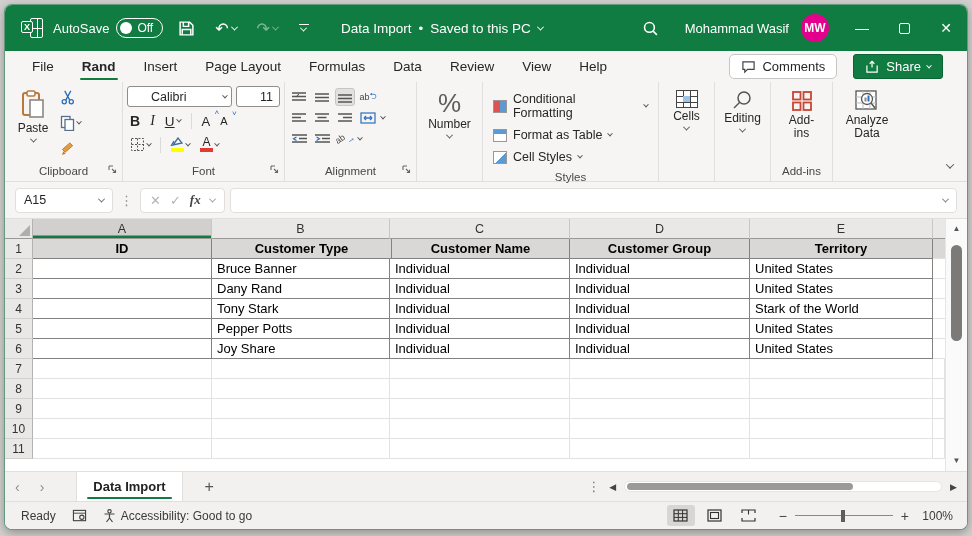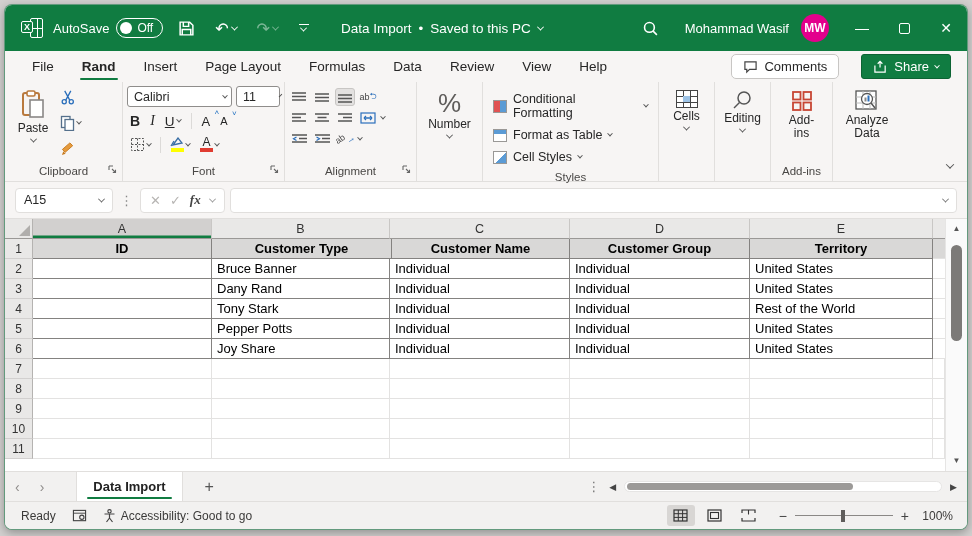--- a/index.html
+++ b/index.html
@@ -30,40 +30,40 @@
     display:flex;align-items:center;justify-content:center;margin:0 12px 0 12px;}
   .win-ctl{width:42px;height:46px;display:flex;align-items:center;justify-content:center;font-size:14px;color:#fff;}
   .max-box{width:11px;height:11px;border:1.4px solid #fff;border-radius:2px;}
   .username{font-size:13px;}
   
   .tabrow{height:31px;background:#f7f5f4;display:flex;align-items:center;flex:0 0 auto;position:relative;}
   .tabs{display:flex;align-items:center;padding-left:14px;gap:2px;}
   .mtab{padding:6px 13px 7px;font-size:13.5px;color:#262626;position:relative;cursor:default;white-space:nowrap;}
   .mtab.active{font-weight:bold;}
   .mtab.active:after{content:"";position:absolute;left:11px;right:11px;bottom:1px;border-bottom:2.6px solid #107C41;border-radius:2px;}
-  .tabrow-right{margin-left:auto;display:flex;align-items:center;gap:22px;padding-right:16px;}
+  .tabrow-right{margin-left:auto;display:flex;align-items:center;gap:16px;padding-right:24px;}
   .comments-btn{display:flex;align-items:center;gap:6px;background:#fff;border:1px solid #c8c6c4;border-radius:5px;
     padding:4px 11px;font-size:13px;color:#262626;}
   .share-btn{display:flex;align-items:center;gap:6px;background:#107C41;border:1px solid #0c6333;border-radius:3px;
     padding:4px 11px;font-size:13px;color:#fff;}
   .share-btn .chev{border-color:#fff;width:4px;height:4px;}
   
   .ribbon{height:100px;background:#f7f5f4;border-bottom:1px solid #e1dfdd;display:flex;flex:0 0 auto;position:relative;}
   .rgroup{display:flex;flex-direction:column;border-right:1px solid #e1dfdd;padding:4px 4px 0;}
   .rg-content{flex:1;display:flex;align-items:flex-start;}
   .rg-label{height:17px;font-size:11.5px;color:#494745;text-align:center;position:relative;line-height:15px;}
   .launcher{position:absolute;right:1px;bottom:3px;}
   .bigbtn{display:flex;flex-direction:column;align-items:center;justify-content:flex-start;gap:2px;padding:4px 7px;font-size:12px;color:#262626;min-width:48px;}
   .bigbtn .cap{line-height:13px;text-align:center;}
   .bigbtn .chev{border-color:#555;margin-top:1px;}
   .smallbtn{display:flex;align-items:center;gap:2px;padding:2px 3px;border-radius:3px;color:#262626;}
   .smallbtn .chev{border-color:#555;width:4px;height:4px;}
   .vmini{display:flex;flex-direction:column;justify-content:space-between;height:72px;padding-top:2px;}
   .combo{background:#fff;border:1px solid #8f8d8b;border-radius:3px;height:21px;display:flex;align-items:center;
-    font-size:12.5px;padding:0 4px 0 6px;color:#262626;gap:24px;}
+    font-size:12.5px;padding:0 4px 0 23px;color:#262626;gap:24px;}
   .combo .chev{margin-left:auto;border-color:#555;width:4px;height:4px;}
   .fontgrid{display:flex;flex-direction:column;gap:4px;}
   .fr{display:flex;align-items:center;gap:4px;}
   .glyph-b{font-weight:bold;font-size:14px;}
   .glyph-i{font-style:italic;font-family:"Liberation Serif",serif;font-size:14px;}
   .glyph-u{text-decoration:underline;font-size:13.5px;}
   .fsz{position:relative;font-size:13px;}
   .fsz sup{position:absolute;top:-4px;right:-6px;font-size:8px;color:#1f6fc0;}
   .colorbar{display:flex;flex-direction:column;align-items:center;line-height:11px;font-size:12.5px;}
   .colorbar .bar{width:13px;height:4px;margin-top:1px;}
@@ -605,21 +605,21 @@
             <div class="cell" style="width: 180px;">Individual</div>
             <div class="cell" style="width: 183px;">United States</div>
             <div class="cell filler"></div>
           </div>
           <div class="grow bordered">
             <div class="rownum">4</div>
             <div class="cell" style="width: 179px;"></div>
             <div class="cell" style="width: 178px;">Tony Stark</div>
             <div class="cell" style="width: 180px;">Individual</div>
             <div class="cell" style="width: 180px;">Individual</div>
-            <div class="cell" style="width: 183px;">Rest of the World</div>
+            <div class="cell" style="width: 183px;">Stark of the World</div>
             <div class="cell filler"></div>
           </div>
           <div class="grow bordered">
             <div class="rownum">5</div>
             <div class="cell" style="width: 179px;"></div>
             <div class="cell" style="width: 178px;">Pepper Potts</div>
             <div class="cell" style="width: 180px;">Individual</div>
             <div class="cell" style="width: 180px;">Individual</div>
             <div class="cell" style="width: 183px;">United States</div>
             <div class="cell filler"></div>

